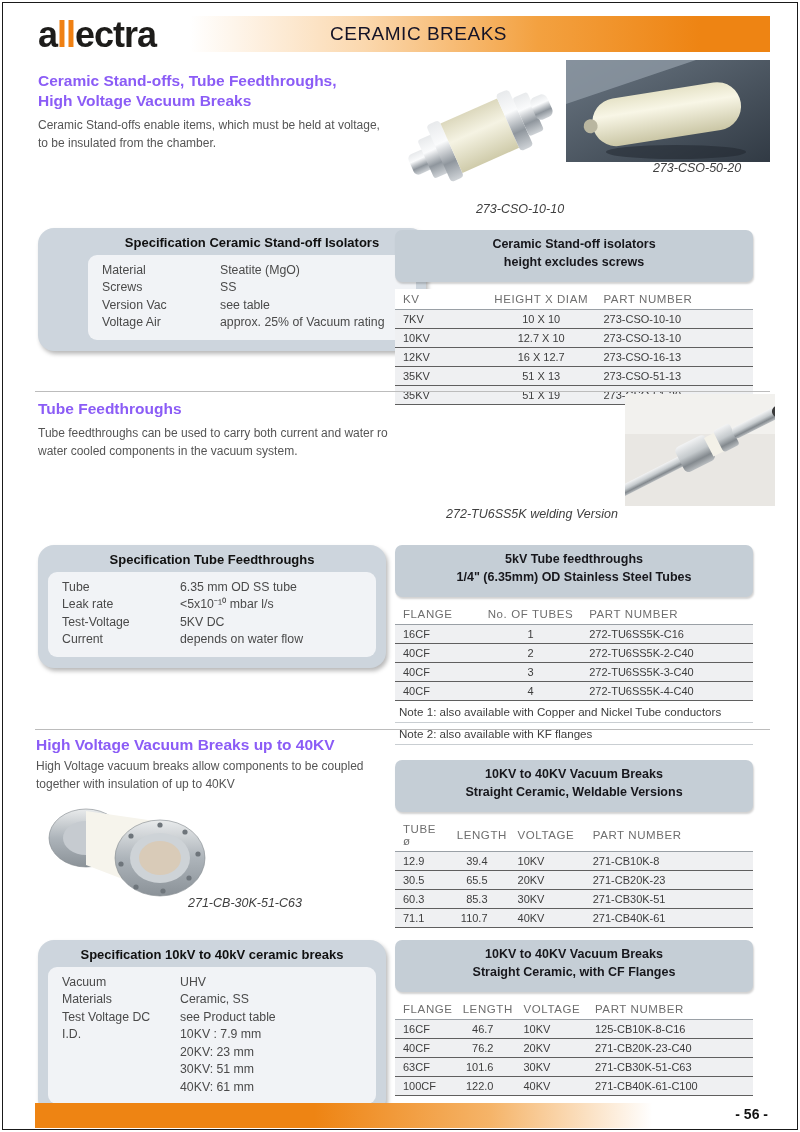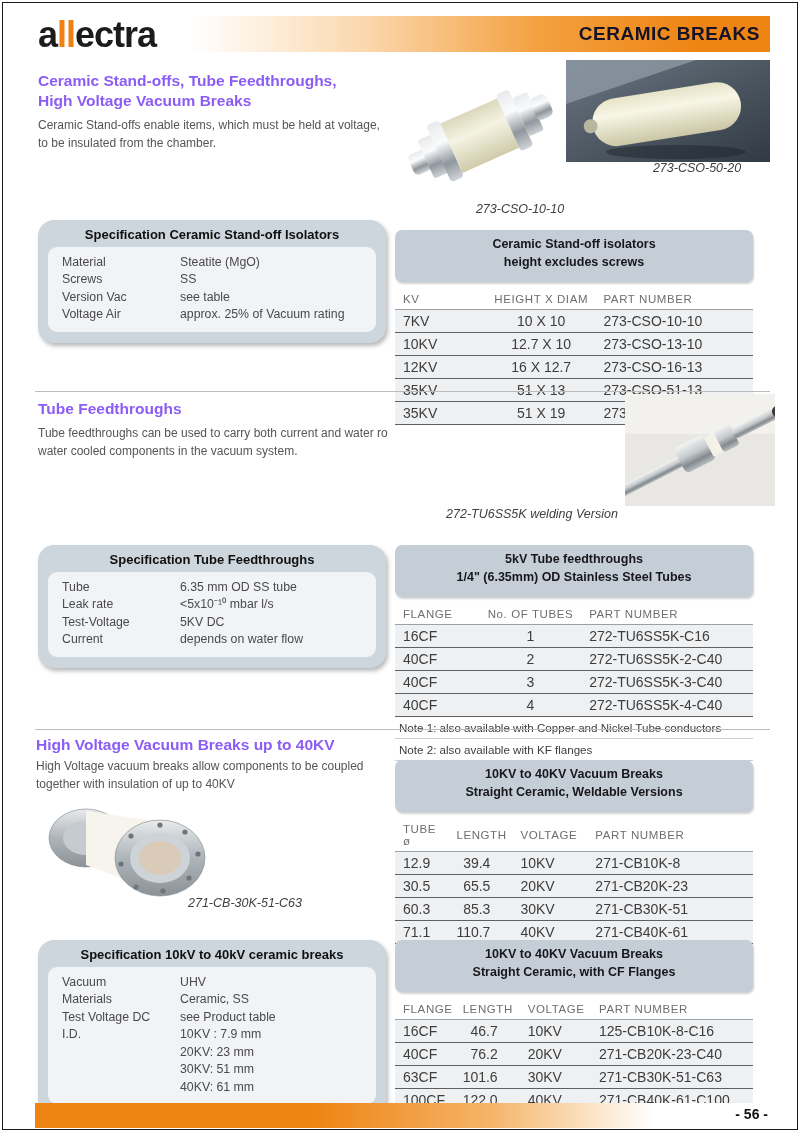--- a/index.html
+++ b/index.html
@@ -6,22 +6,22 @@
   .page{position:relative;width:800px;height:1132px;background:#fff;
         font-family:"Liberation Sans",sans-serif;overflow:hidden;margin:0 auto;}
   .frame{position:absolute;inset:2px;border:1.5px solid #1a1a1a;pointer-events:none;z-index:50;}
 
   
   .logo{position:absolute;left:38px;top:14px;font-size:36px;font-weight:bold;
         color:#1d1c1a;letter-spacing:-1px;z-index:5;}
   .logo .accent{color:#ef8013;}
   .banner{position:absolute;left:190px;top:16px;width:580px;height:36px;
           background:linear-gradient(90deg,#ffffff 0%,#fbd8ae 30%,#f3a140 60%,#ee8413 88%);}
-  .banner-title{position:absolute;left:140px;right:10px;top:7px;text-align:right;
-          font-size:19px;font-weight:bold;color:#141327;letter-spacing:.5px;}
+  .banner-title{position:absolute;left:140px;right:16px;top:7px;text-align:left;
+          font-size:19px;font-weight:normal;color:#141327;letter-spacing:.5px;}
 
   .h-section{position:absolute;font-size:15.5px;font-weight:bold;color:#8b5cf6;line-height:1.3;}
   .body-text{position:absolute;font-size:12px;color:#555;line-height:1.5;}
   .caption{position:absolute;font-style:italic;font-size:12.5px;color:#404040;text-align:center;}
   .divider{position:absolute;left:35px;width:735px;height:1px;background:#bcbcbc;}
 
   
   .spec{position:absolute;left:38px;width:348px;background:#cdd5dd;border-radius:16px;
         box-shadow:2px 3px 4px rgba(0,0,0,.28);}
   .spec-title{text-align:center;font-weight:bold;font-size:13px;color:#101010;padding:7px 6px 5px;}
@@ -31,21 +31,21 @@
   .spec-value{flex:1;}
 
   
   .dtable{position:absolute;left:395px;width:358px;}
   .dt-head{background:#c5ced6;border-radius:7px;text-align:center;font-weight:bold;
            font-size:12.5px;color:#17171c;padding:6px 0 11px;line-height:1.4;
            box-shadow:1px 2px 2px rgba(0,0,0,.18);}
   table.dt{width:100%;border-collapse:collapse;margin-top:7px;}
   table.dt th{font-size:11.5px;color:#6e6e6e;font-weight:normal;text-align:left;
            letter-spacing:.6px;padding:4px 2px 4px 8px;border-bottom:1px solid #9aa0a6;background:#fff;}
-  table.dt td{font-size:14px;color:#3d3d3d;padding:3px 2px 3px 8px;
+  table.dt td{font-size:11px;color:#3d3d3d;padding:3px 2px 3px 8px;
            border-bottom:1px solid #5f5f5f;background:#eff0f2;margin-left:10px;}
   .c-center{text-align:center !important;}
   .c-right{text-align:right !important;padding-right:22px !important;}
   .note-row{font-size:11.6px;color:#3d3d3d;padding:4px 2px 4px 4px;border-bottom:1px solid #c9ced2;}
 
   
   .photo{position:absolute;}
 
   
   .footer-bar{position:absolute;left:35px;top:1103px;width:735px;height:25px;
@@ -120,21 +120,21 @@
         <rect x="26" y="30" width="150" height="48" rx="24" fill="url(#cB)"></rect>
         <circle cx="24" cy="54" r="7" fill="#b9b6a0"></circle>
       </g>
       <ellipse cx="110" cy="92" rx="70" ry="7" fill="#1e242b" opacity="0.5"></ellipse>
     </svg>
   </div>
 
   <div class="caption" style="left:420px;top:202px;width:200px;">273-CSO-10-10</div>
   <div class="caption" style="left:607px;top:161px;width:180px;">273-CSO-50-20</div>
 
-  <div class="spec" style="top:220px;">
+  <div class="spec" style="top:228px;padding-left:40px;">
     <div class="spec-title">Specification Ceramic Stand-off Isolators</div>
     <div class="spec-body">
       <div class="spec-row">
           <span class="spec-label">Material</span>
           <span class="spec-value">Steatite (MgO)</span>
         </div>
       <div class="spec-row">
           <span class="spec-label">Screws</span>
           <span class="spec-value">SS</span>
         </div>

